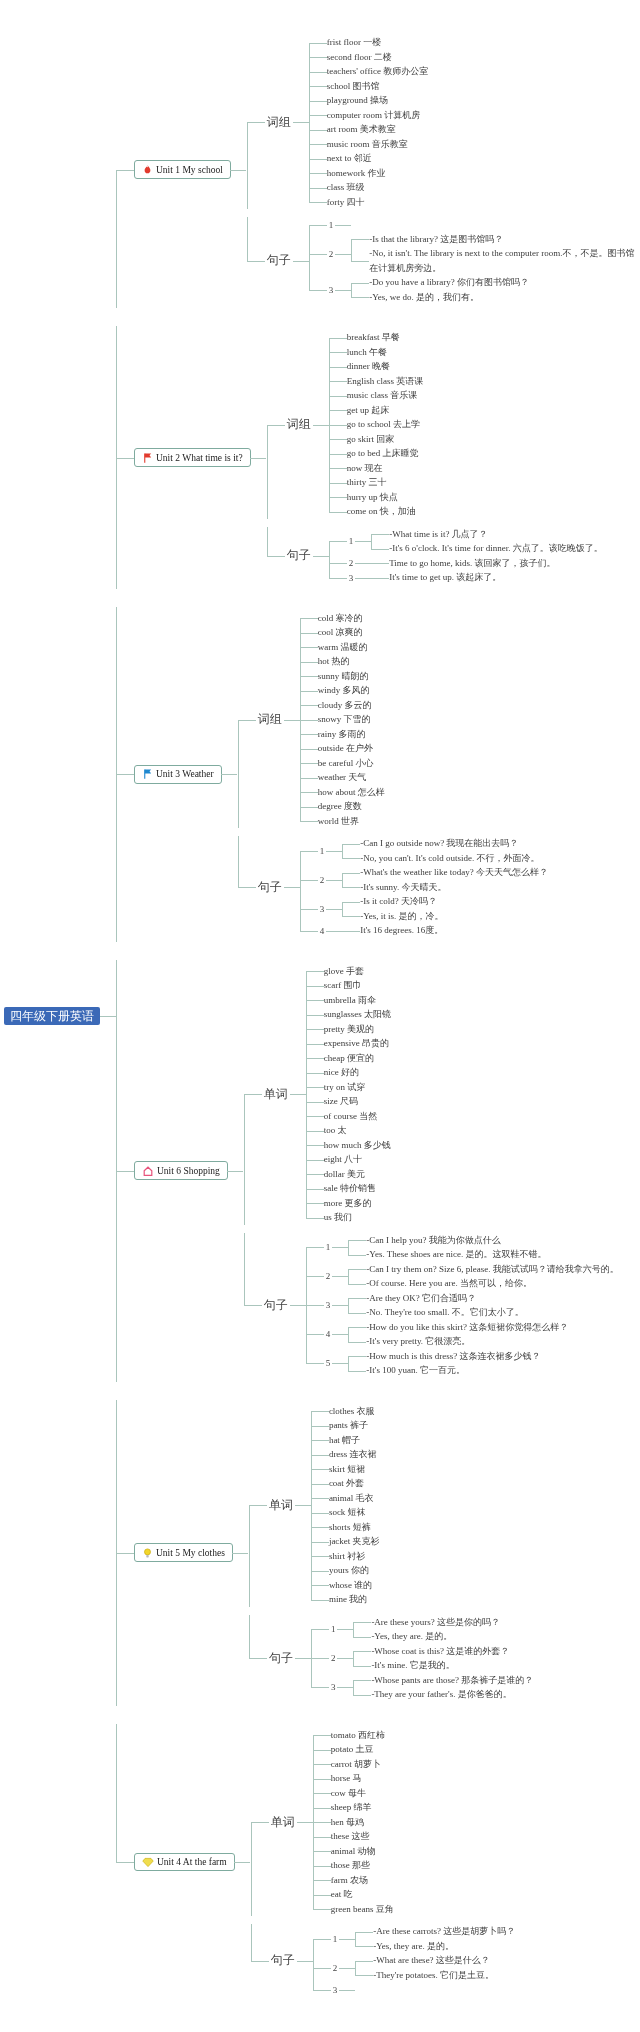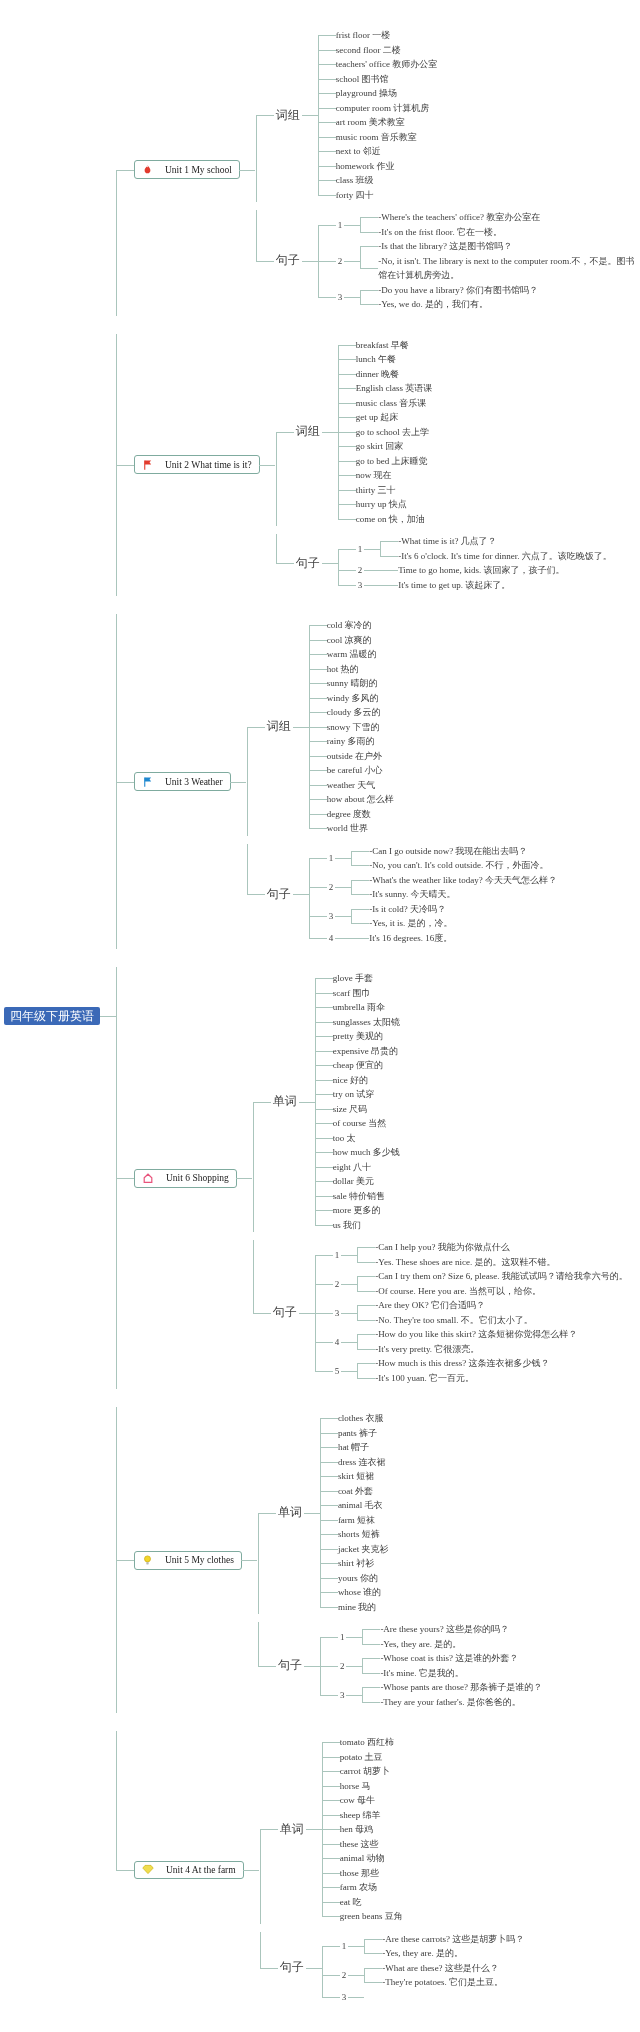--- a/index.html
+++ b/index.html
@@ -30,21 +30,21 @@
   .kid:last-child::after{bottom:50%;}
   .kid:first-child:last-child::after{display:none;}
 
   .root-box{
     background:var(--rootbg,#3b69b7);color:#fff;font-size:12px;line-height:12px;
     padding:3px 6px;border-radius:2px;white-space:nowrap;
   }
   .unit-kid{margin:9px 0;}
   .group-kid{margin:4px 0;}
   .unit-box{
-    display:flex;align-items:center;gap:12px;background:#fff;
+    display:flex;align-items:center;gap:3px;background:#fff;
     border:1px solid var(--border);border-radius:3px;
     padding:2.5px 7px;font-size:9.5px;color:#222;white-space:nowrap;
   }
   .icon{display:inline-flex;align-items:center;line-height:0;}
   .group-label{font-size:12px;color:#3f3f3f;padding:1px 2px;white-space:nowrap;}
   .num-label{font-size:9px;color:#444;padding:0 2px;}
   .leaf{font-size:9px;line-height:14.5px;color:#3c3c3c;}
   .leaf.word{white-space:nowrap;}
   .leaf.sentence{max-width:285px;}
 </style>
@@ -109,28 +109,20 @@
                   </div>
                 </div>
               </div>
               <div class="kid group-kid">
                 <div class="node">
                   <div class="label group-label haskids">句子</div>
                   <div class="kids">
                     <div class="kid num-kid">
                       <div class="node">
                         <div class="label num-label haskids">1</div>
-                        <div class="kids">
-                          <div class="kid line-kid">
-                            <div class="leaf sentence">-Where's the teachers' office? 教室办公室在</div>
-                          </div>
-                          <div class="kid line-kid">
-                            <div class="leaf sentence">-It's on the frist floor. 它在一楼。</div>
-                          </div>
-                        </div>
                       </div>
                     </div>
                     <div class="kid num-kid">
                       <div class="node">
                         <div class="label num-label haskids">2</div>
                         <div class="kids">
                           <div class="kid line-kid">
                             <div class="leaf sentence">-Is that the library? 这是图书馆吗？</div>
                           </div>
                           <div class="kid line-kid">
@@ -560,21 +552,21 @@
                     <div class="kid leaf-kid">
                       <div class="leaf word">skirt 短裙</div>
                     </div>
                     <div class="kid leaf-kid">
                       <div class="leaf word">coat 外套</div>
                     </div>
                     <div class="kid leaf-kid">
                       <div class="leaf word">animal 毛衣</div>
                     </div>
                     <div class="kid leaf-kid">
-                      <div class="leaf word">farm 短袜</div>
+                      <div class="leaf word">sock 短袜</div>
                     </div>
                     <div class="kid leaf-kid">
                       <div class="leaf word">shorts 短裤</div>
                     </div>
                     <div class="kid leaf-kid">
                       <div class="leaf word">jacket 夹克衫</div>
                     </div>
                     <div class="kid leaf-kid">
                       <div class="leaf word">shirt 衬衫</div>
                     </div>

